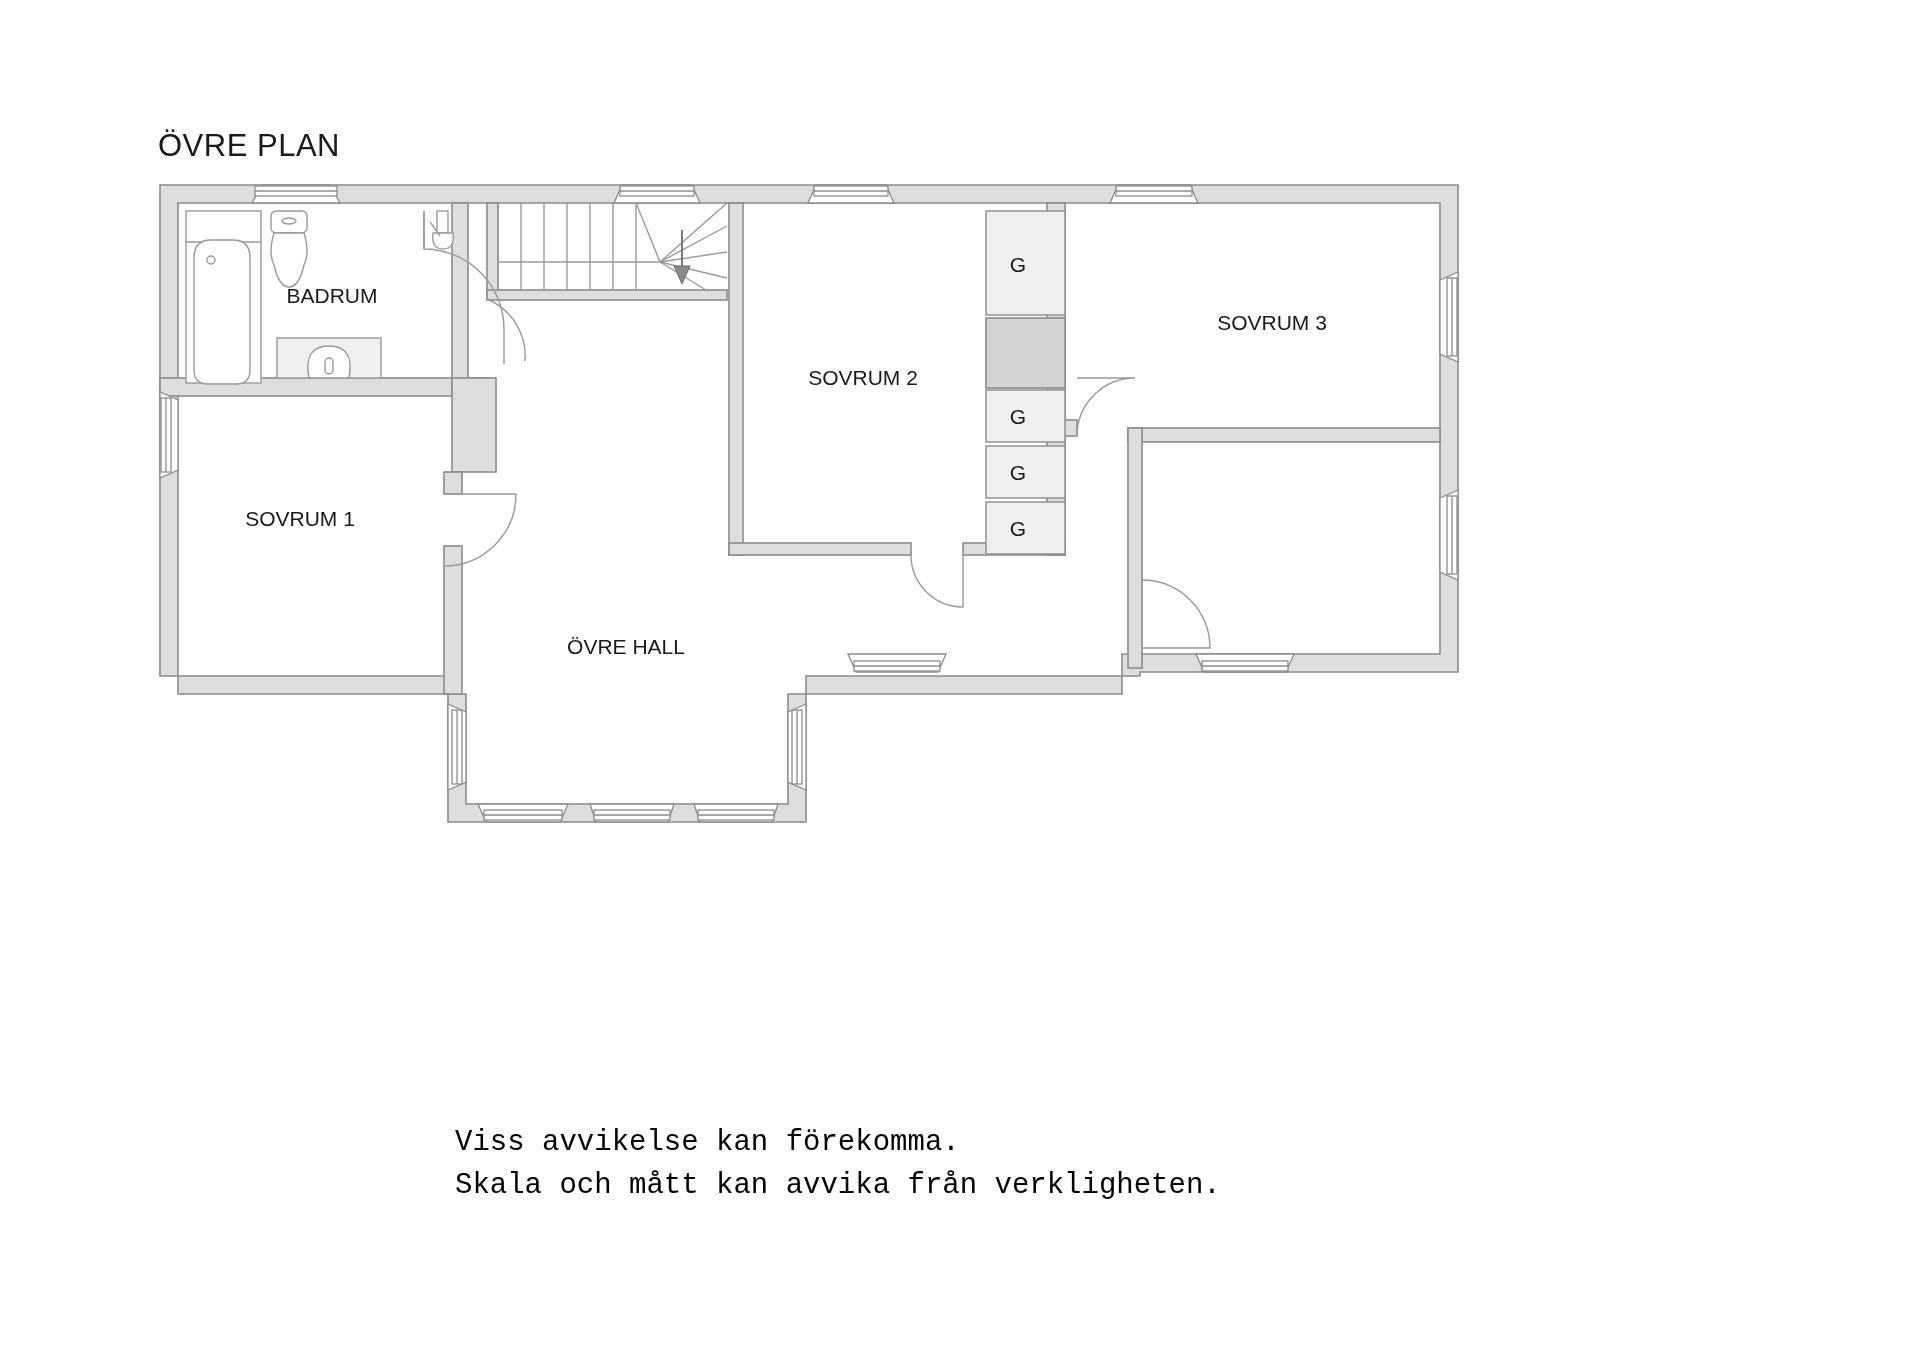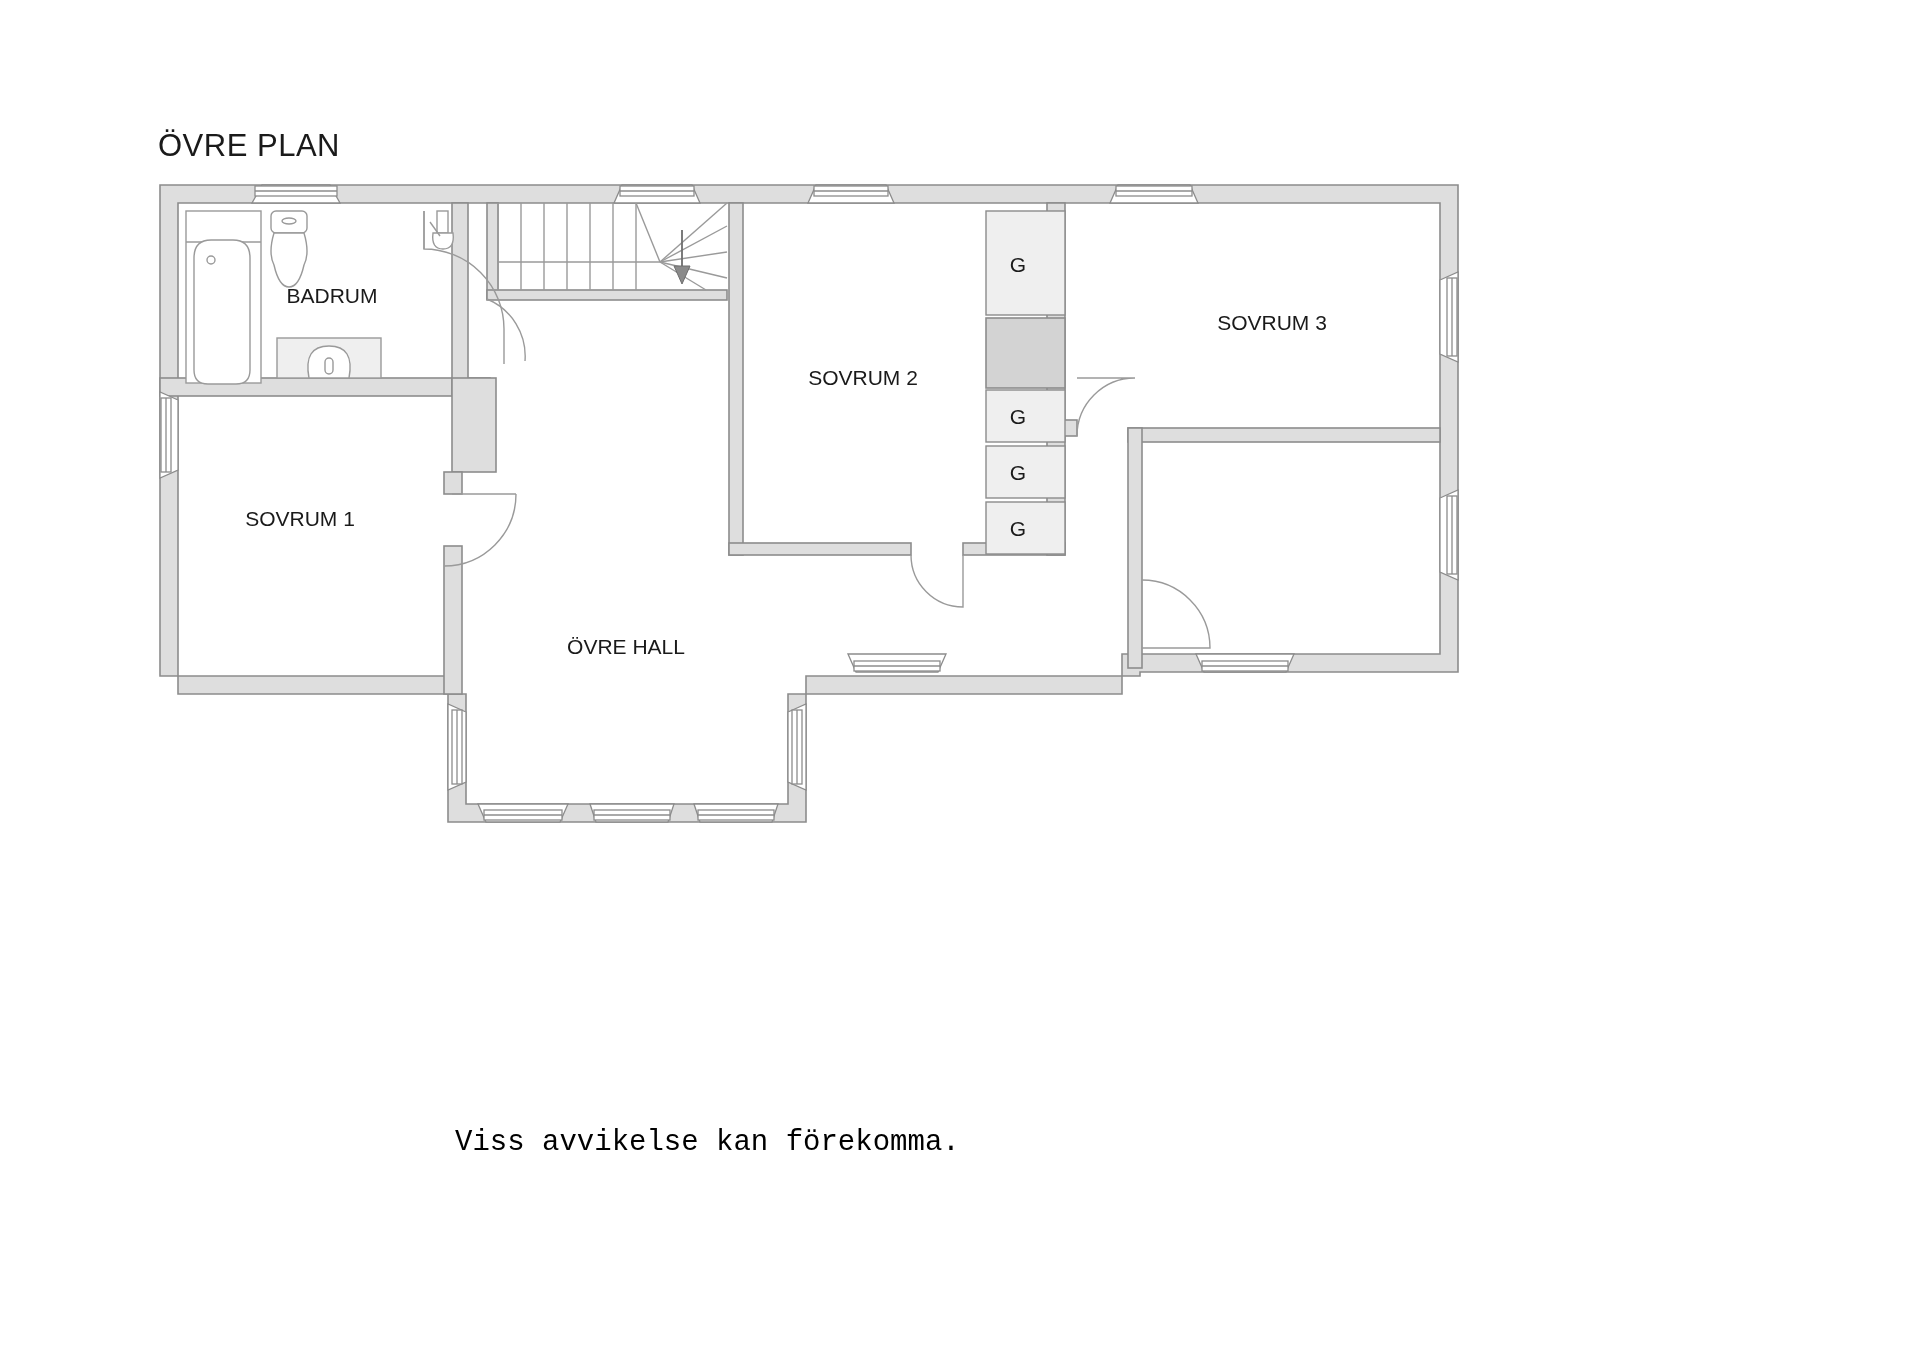--- a/index.html
+++ b/index.html
@@ -286,13 +286,14 @@
     <text class="closet-label" x="1018" y="272" text-anchor="middle">G</text>
     <text class="closet-label" x="1018" y="424" text-anchor="middle">G</text>
     <text class="closet-label" x="1018" y="480" text-anchor="middle">G</text>
     <text class="closet-label" x="1018" y="536" text-anchor="middle">G</text>
   </g>
 
 </svg>
 
 <div id="disclaimer">
   <div>Viss avvikelse kan förekomma.</div>
+  <div>Skala och mått kan avvika från verkligheten.</div>
 </div>
 
 </body></html>

